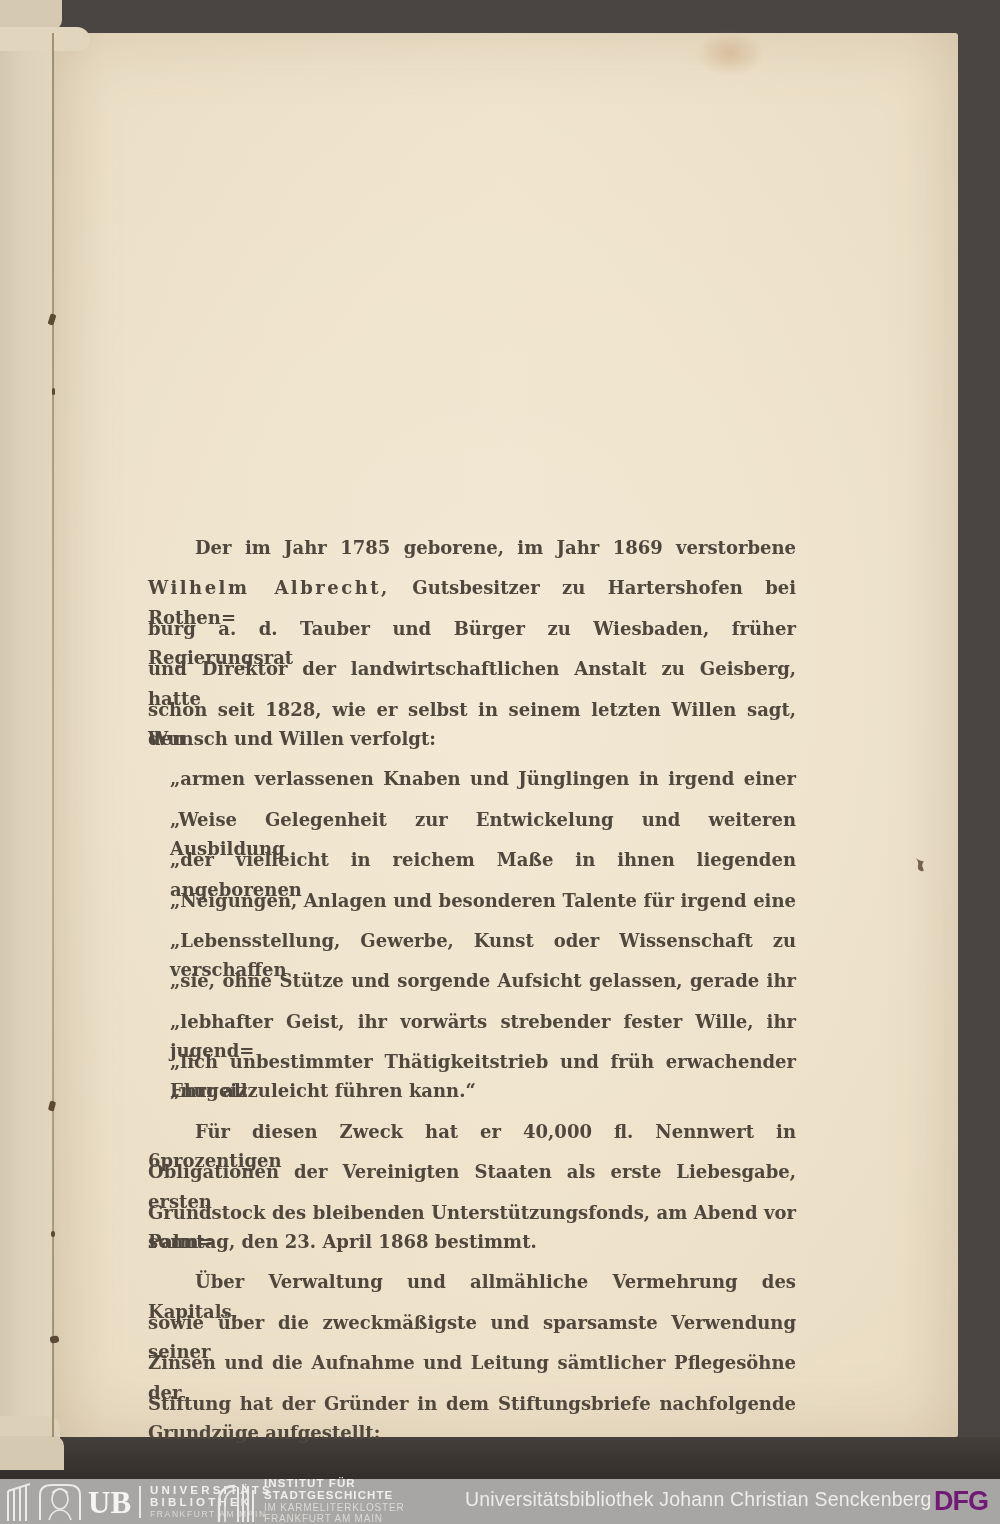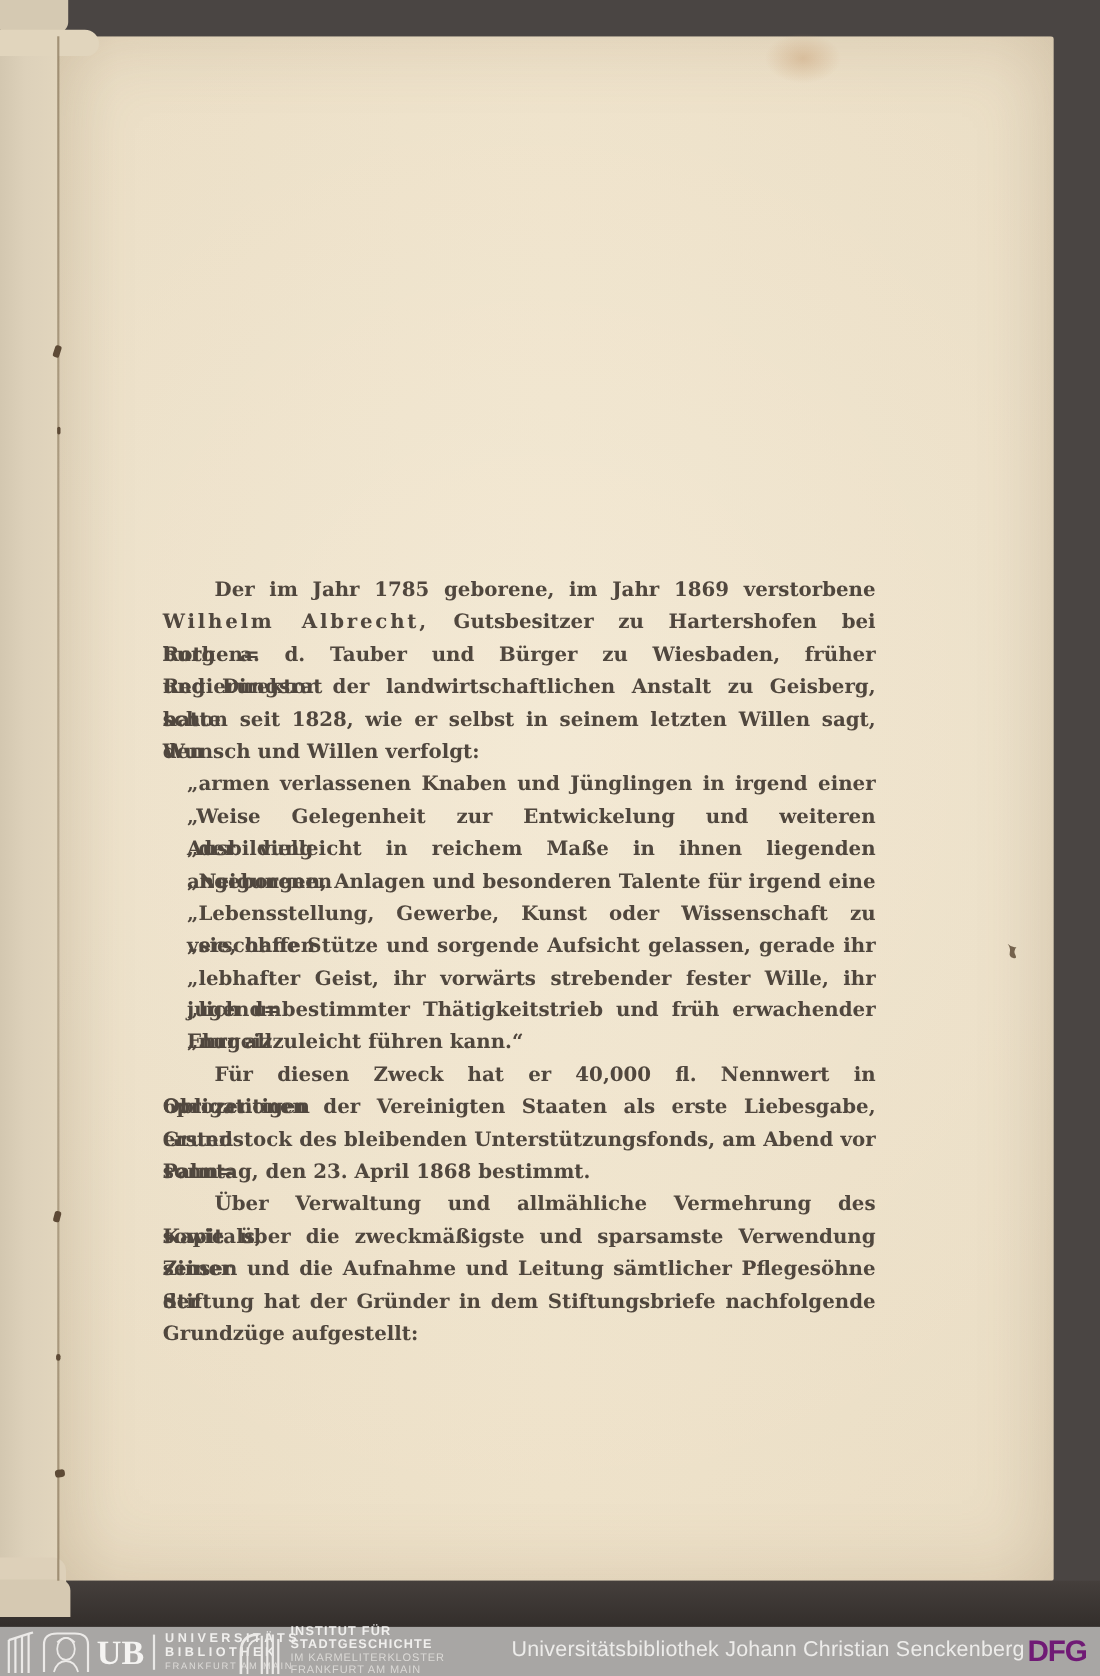--- a/index.html
+++ b/index.html
@@ -47,21 +47,21 @@
   .stitch4{left:51px;top:1231px;width:4px;height:6px;}
   .stitch5{left:50px;top:1336px;width:9px;height:7px;transform:rotate(-8deg);border-radius:3px;}
   
   .textblock{
     position:absolute;left:148px;top:522px;width:648px;
     font-family:"DejaVu Serif", serif;font-weight:700;
     font-size:18px;line-height:29.4px;color:#50473e;
     text-rendering:optimizeLegibility;
   }
   .tl{height:29.4px;overflow:visible;}
-  .j{text-align:justify;text-align-last:justify;}
+  .j{text-align:justify;text-align-last:justify;margin-top:11px;}
   .l{text-align:left;}
   .f{text-indent:47px;}
   .q{margin-left:22px;}
   .sperr{letter-spacing:2.5px;}
   
   .footer{
     position:absolute;left:0;top:1479px;width:1000px;height:45px;
     background:#a8a6a4;color:#f2f1ef;
   }
   .ub-logo{position:absolute;left:6px;top:3px;height:39px;display:flex;align-items:center;gap:5px;}

